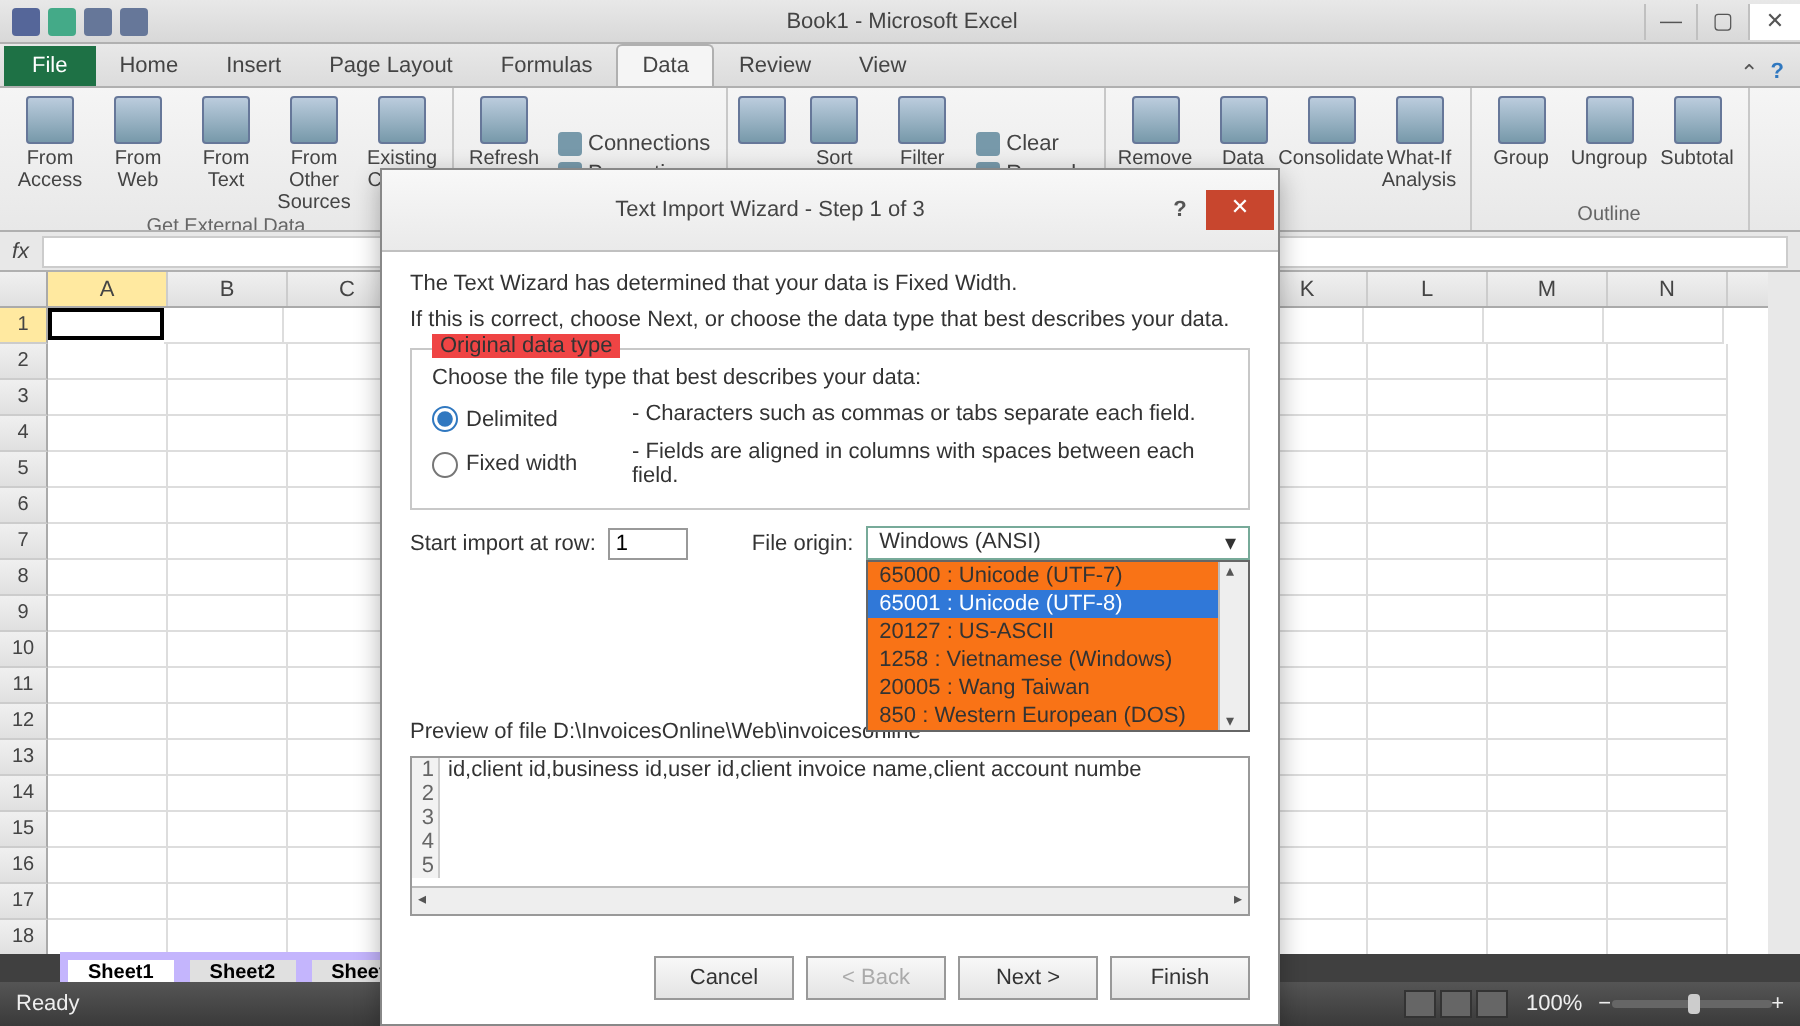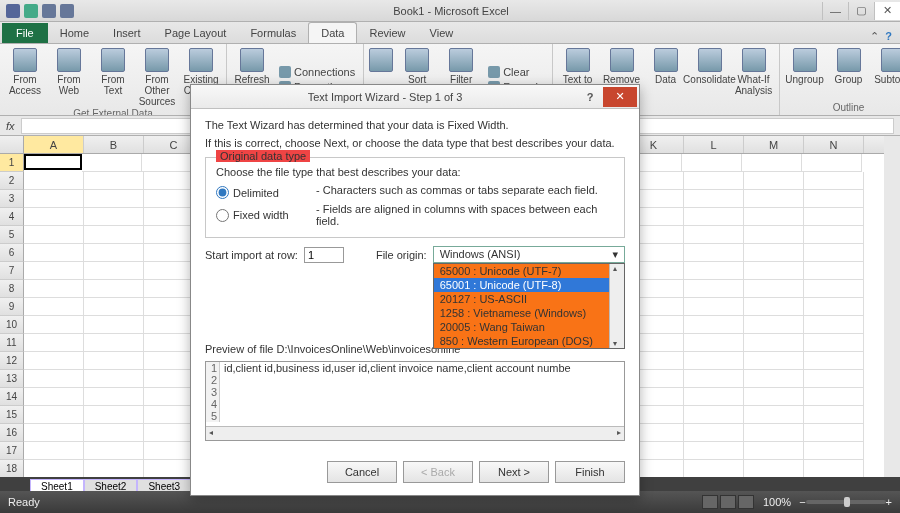--- a/index.html
+++ b/index.html
@@ -49,32 +49,32 @@
 .colhead .ch.sel { background:#ffe9a0; }
 .rows { flex:1; overflow:hidden; }
 .row { height:18px; display:flex; }
 .row .rh { width:24px; background:linear-gradient(#f0f0f0,#e0e0e0); border-right:1px solid #aaa; border-bottom:1px solid #ccc; text-align:center; color:#444; line-height:17px; font-size:10px; }
 .row .rh.sel { background:#ffe9a0; }
 .row .cell { width:60px; border-right:1px solid #ddd; border-bottom:1px solid #ddd; }
 .row .cell.active { border:2px solid #000; width:58px; height:16px; }
 
 
 .sheetbar { position:absolute; left:0; right:0; bottom:18px; height:18px; background:#404040; display:flex; align-items:center; padding-left:30px; gap:0; }
-.sheettab { background:#e0e0e0; padding:1px 10px; border:1px solid #c4b5fd; font-size:10px; cursor:default; }
+.sheettab { background:#e0e0e0; padding:1px 10px; border:4px solid #c4b5fd; font-size:10px; cursor:default;font-weight:bold; }
 .sheettab.active { background:#fff; }
 .statusbar { position:absolute; left:0; right:0; bottom:0; height:22px; background:linear-gradient(#555,#3a3a3a); color:#eee; display:flex; align-items:center; padding:0 8px; font-size:10px; }
 .statusbar .spacer { flex:1; }
 .statusbar .vbtn { width:16px; height:14px; background:#666; border:1px solid #333; margin:0 1px; }
 .statusbar .zoom { margin:0 8px; }
 .statusbar .slider { width:80px; height:4px; background:#666; border-radius:2px; position:relative; }
 .statusbar .slider::after { content:""; position:absolute; left:38px; top:-3px; width:6px; height:10px; background:#ccc; border-radius:2px; }
 
 
 .dialog { position:absolute; left:190px; top:84px; width:450px; background:#fff; border:1px solid #888; box-shadow:0 4px 12px rgba(0,0,0,0.3); z-index:10; }
-.dlg-title { background:linear-gradient(#f8f8f8,#eaeaea); display:flex; align-items:center; height:24px; border-bottom:1px solid #c0c0c0; }
+.dlg-title { background:linear-gradient(#f8f8f8,#eaeaea); display:flex; align-items:center; height:41px; border-bottom:1px solid #c0c0c0; }
 .dlg-title .t { flex:1; text-align:center; color:#444; }
 .dlg-title .help { width:22px; text-align:center; color:#555; font-weight:bold; cursor:default; }
 .dlg-title .close { width:34px; height:20px; margin:2px; background:#c8462e; color:#fff; text-align:center; line-height:18px; cursor:default; }
 .dlg-body { padding:10px 14px; color:#333; }
 .dlg-body p { margin-bottom:6px; }
 .fieldset { border:1px solid #c8c8c8; padding:8px 10px 10px; margin:8px 0; }
 .fieldset .legend { position:relative; top:-16px; background:#ef4444; padding:0 4px; display:inline-block; }
 .fieldset .content { margin-top:-12px; }
 .radio { display:flex; align-items:center; gap:4px; margin:2px 0; }
 .radio input { accent-color:#3078c0; }
@@ -207,24 +207,20 @@
             <div class="sico"></div>
             <span>Reapply</span>
           </div>
       </div>
     </div>
   </div>
   <div class="group">
     <div class="items">
       <div class="bigbtn">
           <div class="ico"></div>
-          <div class="txt">Text to</div>
-        </div>
-      <div class="bigbtn">
-          <div class="ico"></div>
           <div class="txt">Remove</div>
         </div>
       <div class="bigbtn">
           <div class="ico"></div>
           <div class="txt">Data</div>
         </div>
       <div class="bigbtn">
           <div class="ico"></div>
           <div class="txt">Consolidate</div>
         </div>
@@ -232,25 +228,25 @@
           <div class="ico"></div>
           <div class="txt">What-If
 Analysis</div>
         </div>
     </div>
   </div>
   <div class="group">
     <div class="items">
       <div class="bigbtn">
           <div class="ico"></div>
+          <div class="txt">Group</div>
+        </div>
+      <div class="bigbtn">
+          <div class="ico"></div>
           <div class="txt">Ungroup</div>
-        </div>
-      <div class="bigbtn">
-          <div class="ico"></div>
-          <div class="txt">Group</div>
         </div>
       <div class="bigbtn">
           <div class="ico"></div>
           <div class="txt">Subtotal</div>
         </div>
     </div>
     <div class="lbl">Outline</div>
   </div>
 </div>
 

